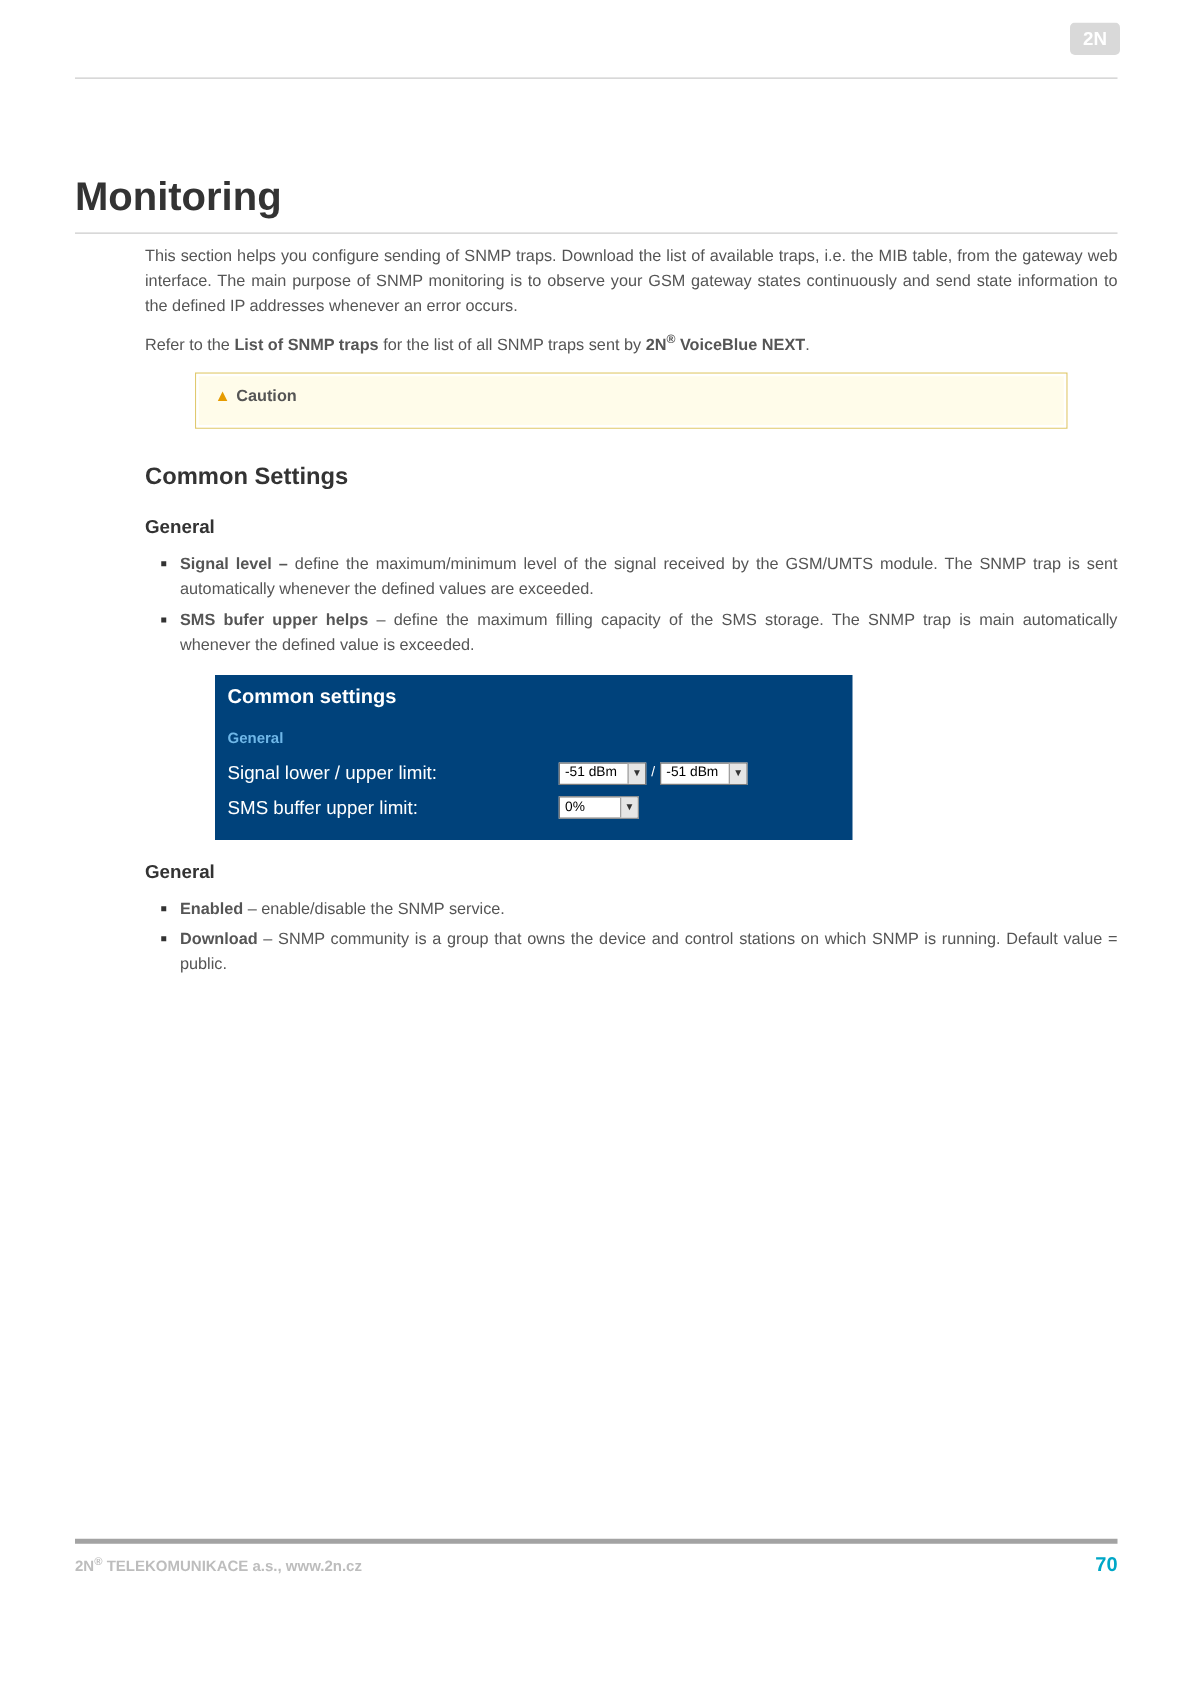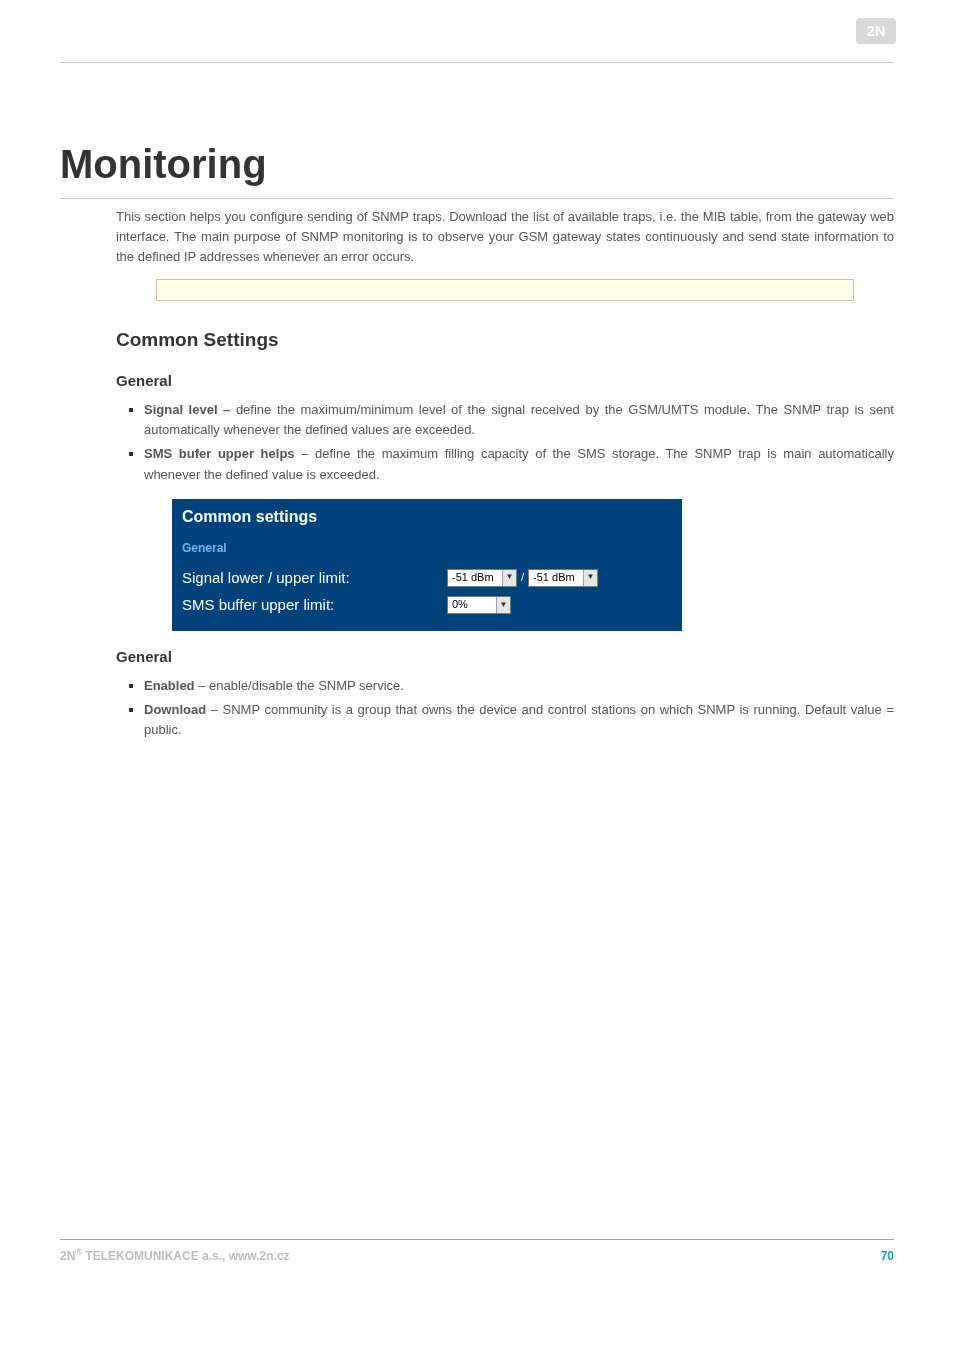--- a/index.html
+++ b/index.html
@@ -25,21 +25,21 @@
   }
   .logo svg { display: block; }
   .top-rule {
     border: none;
     border-top: 1px solid #cccccc;
     margin: 32px 0 0 0;
   }
   h1.title {
     font-family: Arial, Helvetica, sans-serif;
     font-weight: bold;
-    font-size: 40px;
+    font-size: 32px;
     color: #333333;
     margin: 70px 0 4px 0;
     border-bottom: 1px solid #cccccc;
     padding-bottom: 3px;
   }
   .content {
     margin-left: 56px;
   }
   p.body {
     text-align: justify;
@@ -157,32 +157,32 @@
   .shot-slash {
     color: #ffffff;
     padding: 0 4px;
     font-size: 11px;
   }
   .footer {
     position: absolute;
     bottom: 24px;
     left: 60px;
     right: 60px;
-    border-top: 1px solid #a3a3a3;
+    border-top: 4px solid #a3a3a3;
     padding-top: 6px;
     display: flex;
     justify-content: space-between;
     align-items: baseline;
     font-size: 12px;
     color: #bdbdbd;
   }
   .footer .pagenum {
     color: #00a7c7;
     font-weight: bold;
-    font-size: 12px;
+    font-size: 16px;
   }
   sup { font-size: 0.75em; }
   b, strong { color: #555555; }
 </style>
 </head>
 <body>
 
 <div class="page">
 
   <div class="logo">
@@ -193,23 +193,29 @@
   </div>
 
   <hr class="top-rule">
 
   <h1 class="title">Monitoring</h1>
 
   <div class="content">
 
     <p class="body">This section helps you configure sending of SNMP traps. Download the list of available traps, i.e. the MIB table, from the gateway web interface. The main purpose of SNMP monitoring is to observe your GSM gateway states continuously and send state information to the defined IP addresses whenever an error occurs.</p>
 
+    <p class="body">
+      <span>Refer to the </span><b>List of SNMP traps</b><span> for the list of all SNMP traps sent by </span><b><span>2N</span><sup>®</sup><span> VoiceBlue NEXT</span></b><span>.</span>
+    </p>
 
     <div class="caution-box">
       <div class="caution-inner">
+        <div class="caution-title">
+          <span class="warn-icon">▲</span><span>Caution</span>
+        </div>
       </div>
     </div>
 
     <h2 class="sect">Common Settings</h2>
 
     <h3 class="subsect">General</h3>
 
     <ul class="body-list">
       <li>
         <b>Signal level – </b><span>define the maximum/minimum level of the signal received by the GSM/UMTS module. The SNMP trap is sent automatically whenever the defined values are exceeded.</span>

